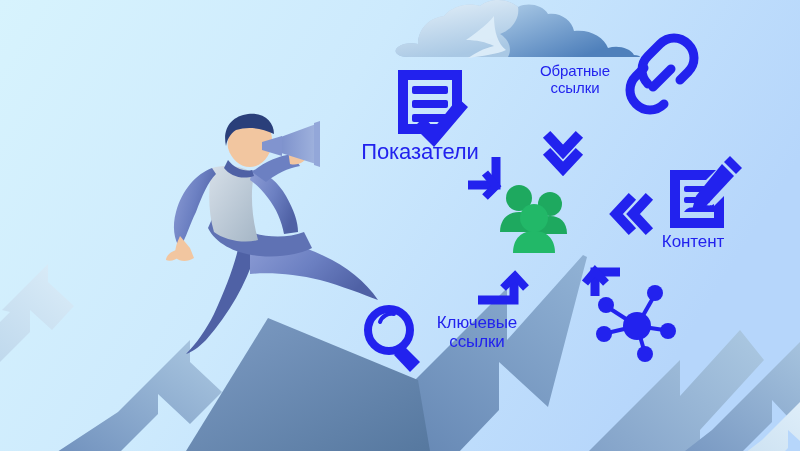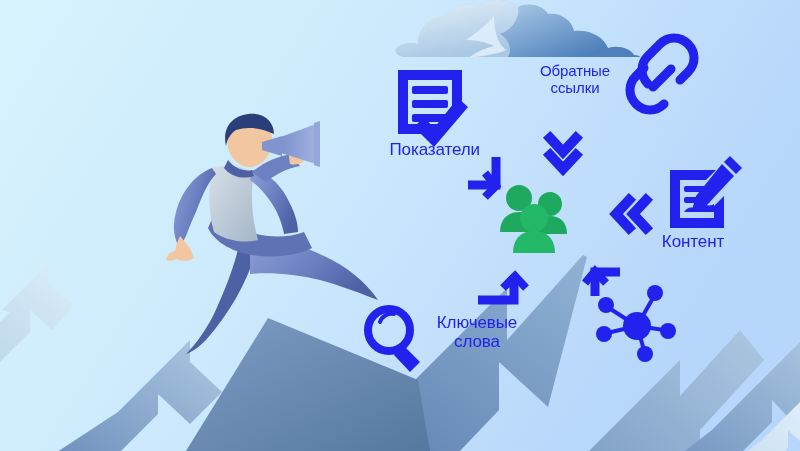--- a/index.html
+++ b/index.html
@@ -285,25 +285,25 @@
       <path d="M 595 296 L 595 272 L 620 272"></path>
       <path d="M 585 283 L 595 271 L 606 283" stroke-width="8"></path>
     </g>
 
     <g fill="none" stroke="#2222ee" stroke-width="9" stroke-linecap="butt">
       <path d="M 478 300 L 514 300 L 514 276"></path>
       <path d="M 503 288 L 515 276 L 526 288" stroke-width="8"></path>
     </g>
   </svg>
 
-  <div class="lbl lbl-blue" style="left:360px; top:140px; width:120px; font-size:17px;text-align:right;">Показатели</div>
+  <div class="lbl lbl-blue" style="left:360px; top:140px; width:120px; font-size:22px;">Показатели</div>
 
   <div class="lbl lbl-blue" style="left:516px; top:63px; width:118px; font-size:15px;">Обратные
 ссылки</div>
 
   <div class="lbl lbl-blue" style="left:645px; top:232px; width:96px; font-size:17px;">Контент</div>
 
 
   <div class="lbl lbl-blue" style="left:420px; top:313px; width:114px; font-size:17px;">Ключевые
-слова</div>
+ссылки</div>
 
 
 </div>
 
 </body></html>

